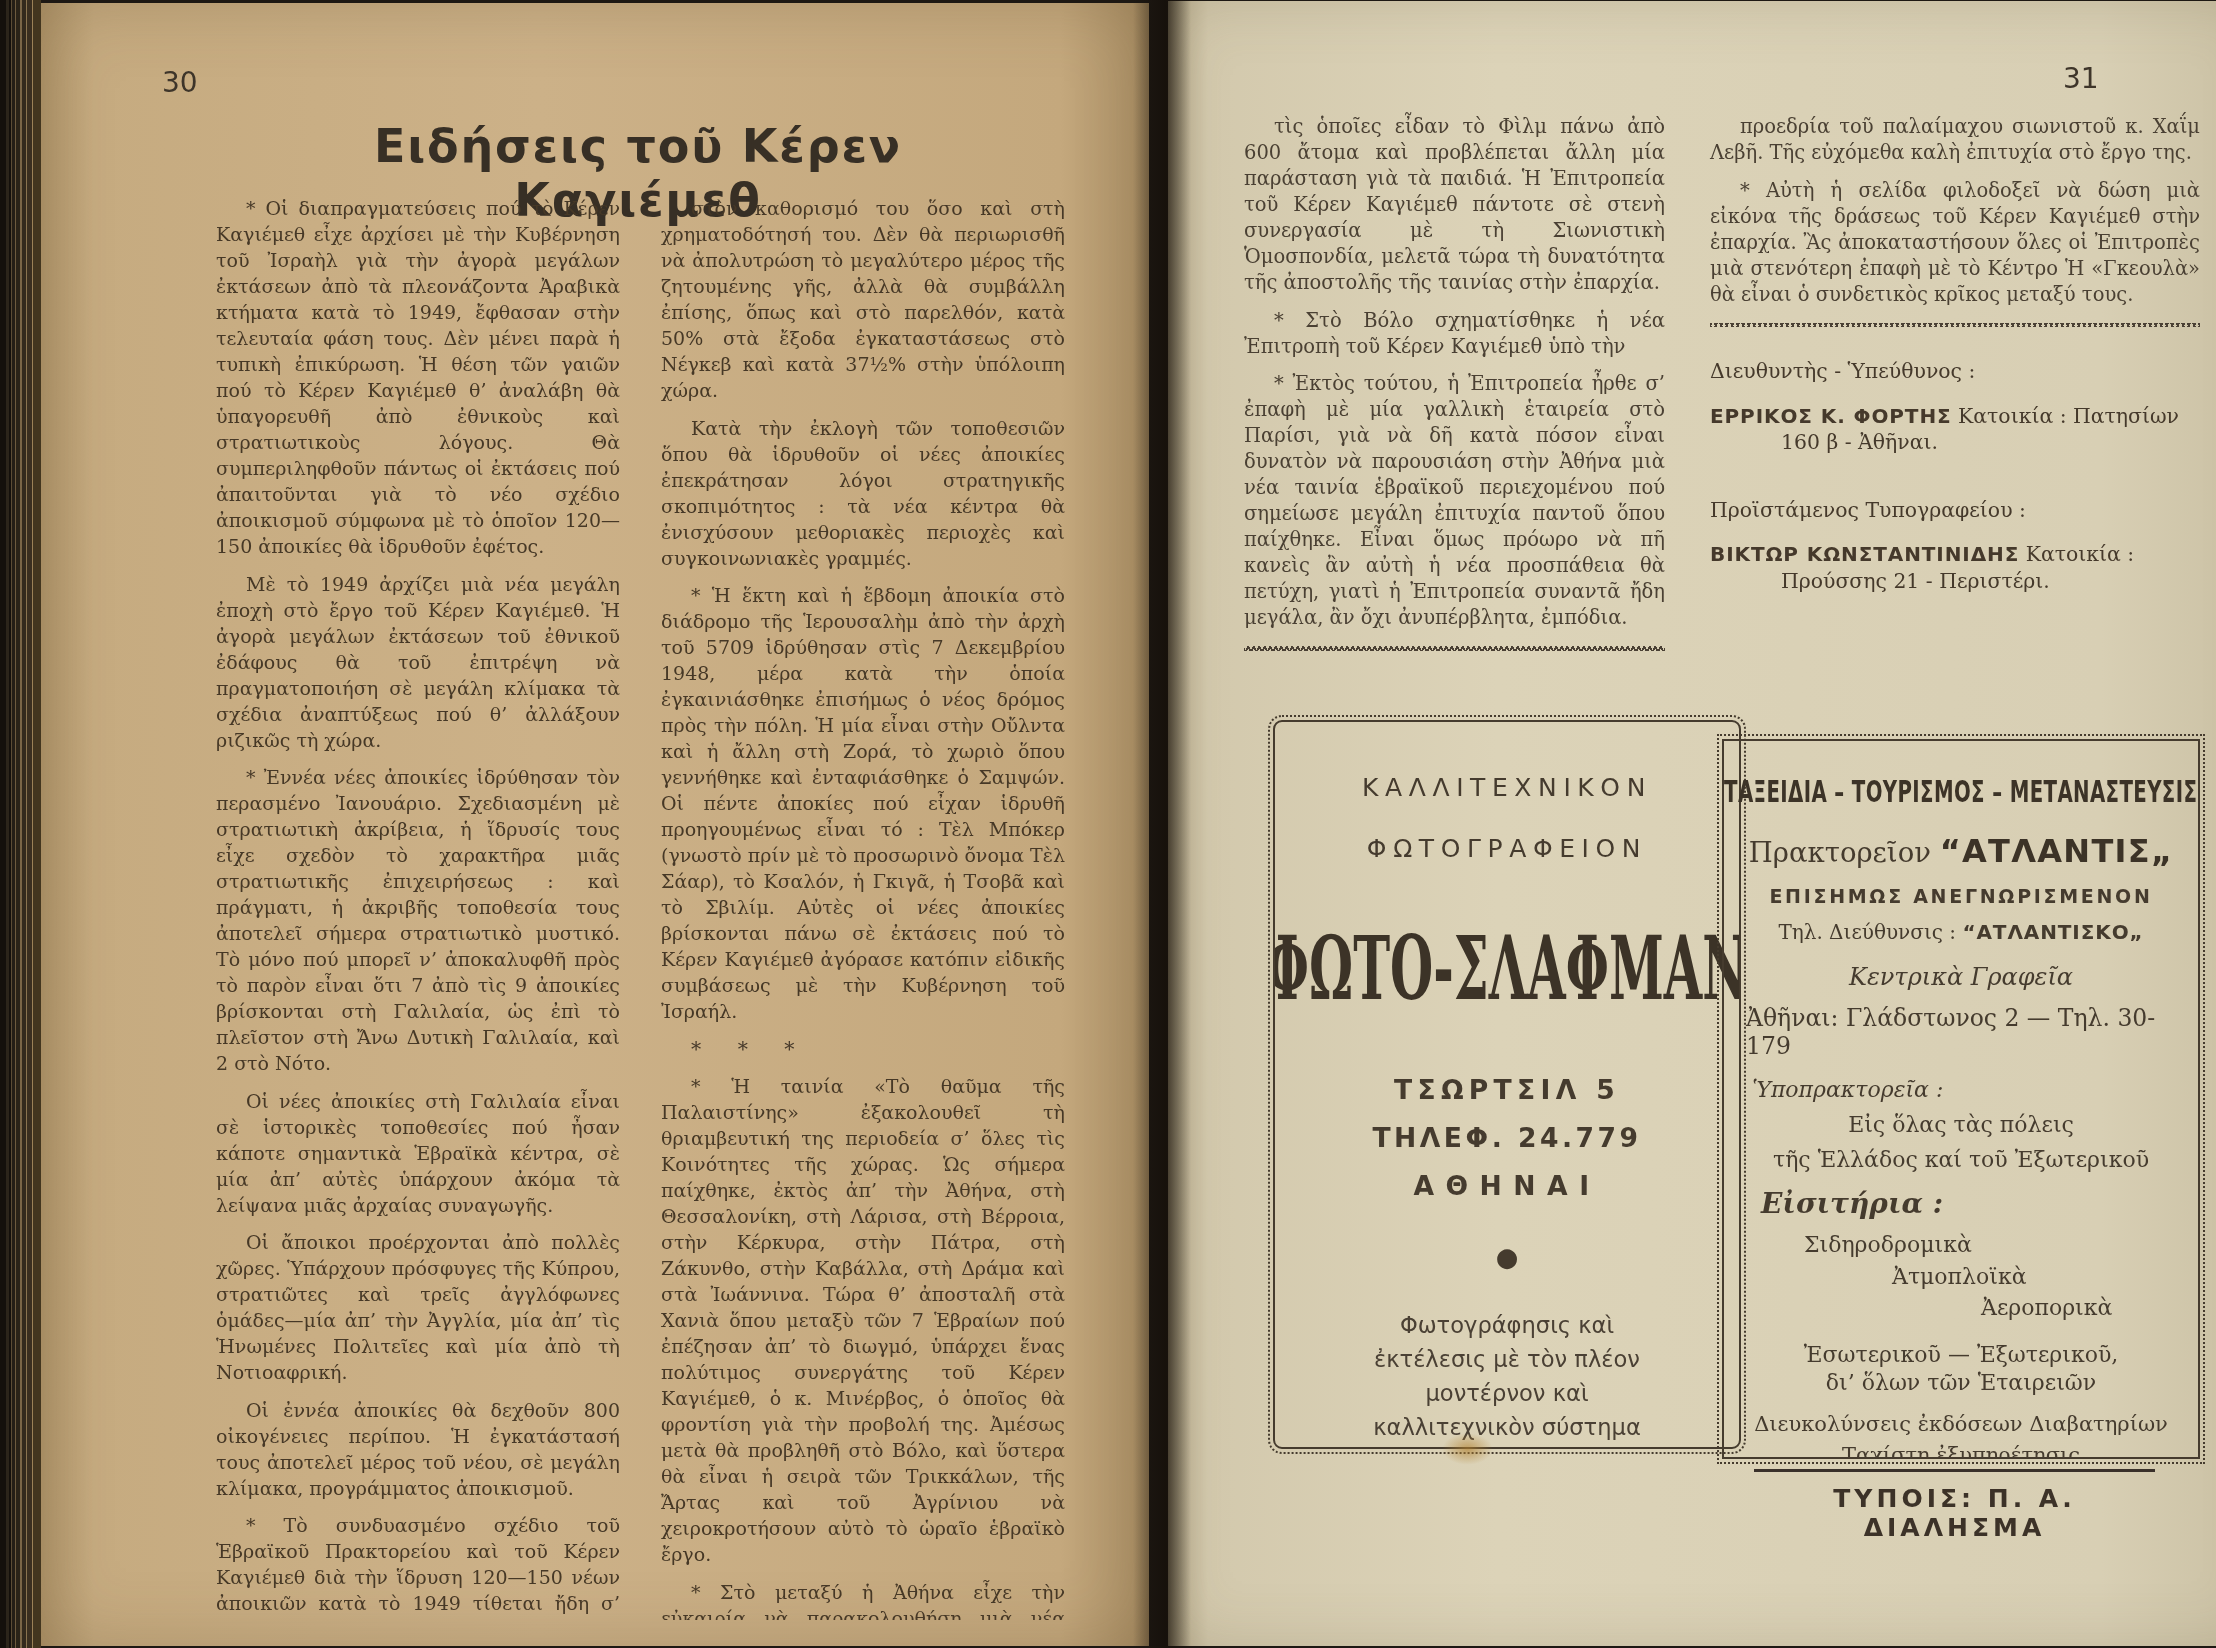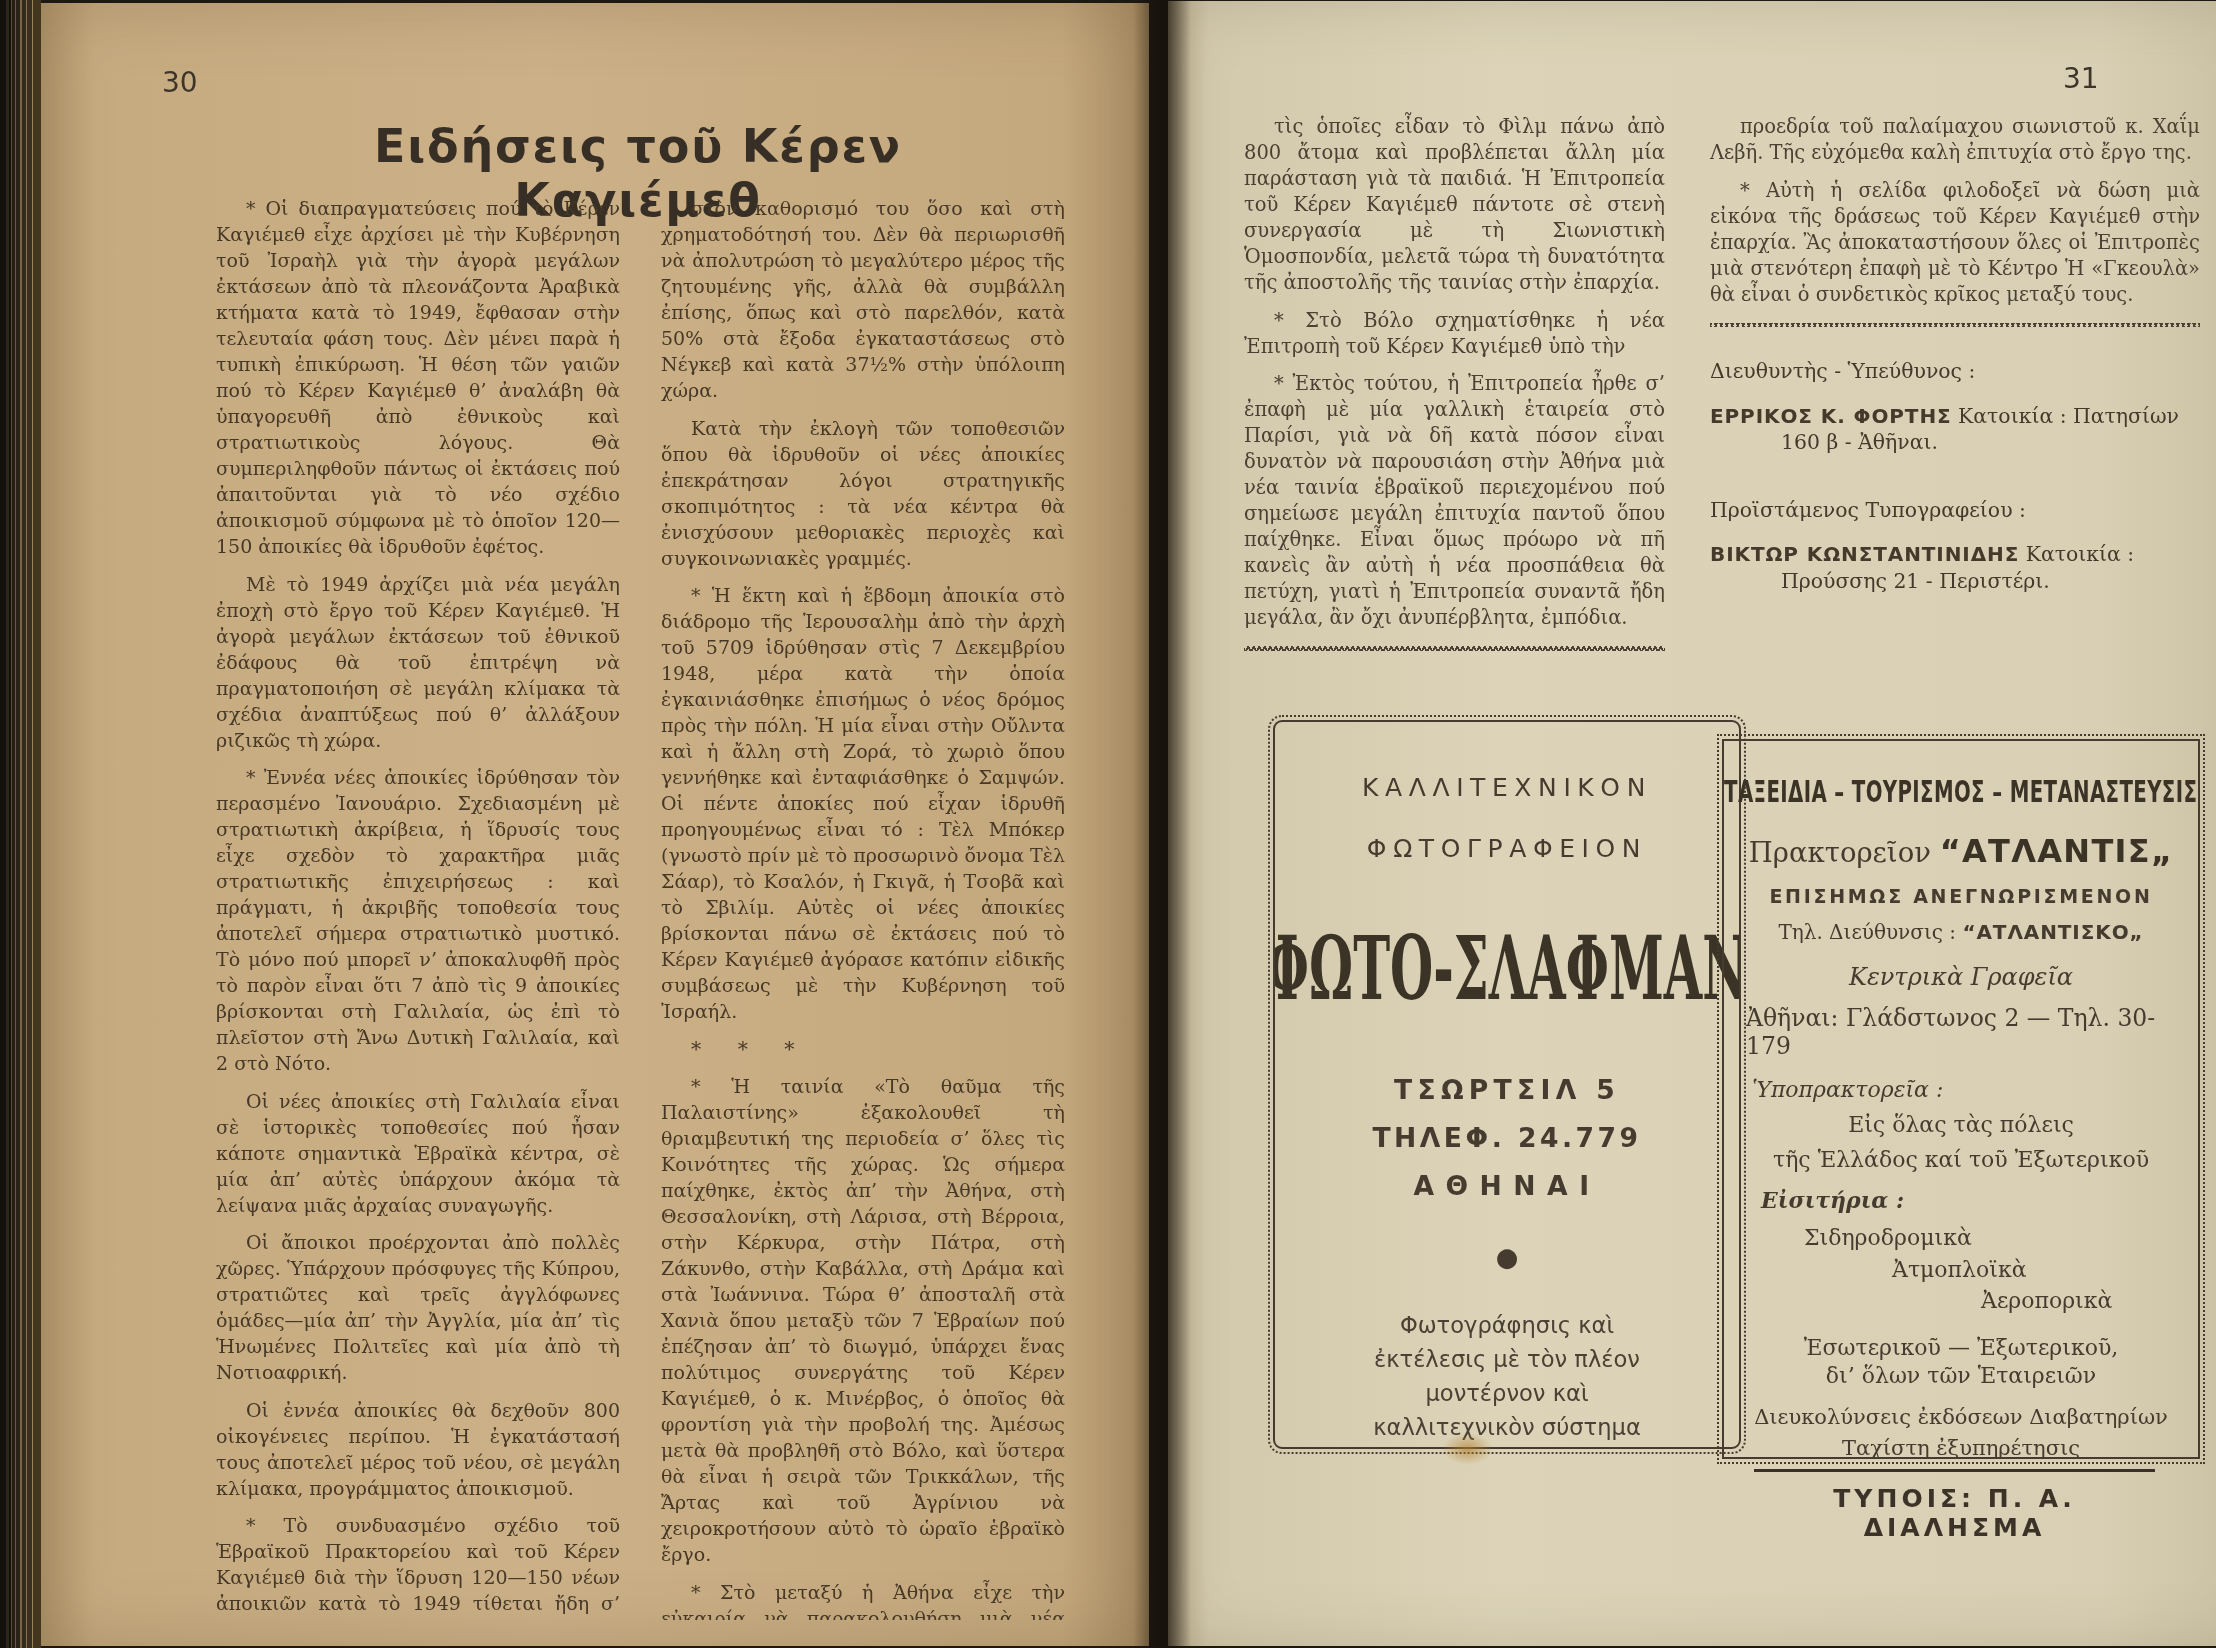--- a/index.html
+++ b/index.html
@@ -76,21 +76,21 @@
   .ad-atl .agency { margin-top:27.5px; white-space:nowrap; }
   .ad-atl .agency .pfx { font-size:27.5px; }
   .ad-atl .agency .nm { font-family:"DejaVu Sans", sans-serif; font-weight:bold; font-size:32px; letter-spacing:1.3px; color:#3c3327; }
   .ad-atl .official { margin-top:15px; font-family:"DejaVu Sans", sans-serif; font-weight:bold; font-size:19px; letter-spacing:2.7px; }
   .ad-atl .tel { margin-top:13.3px; font-size:20px; }
   .ad-atl .tel .nm { font-family:"DejaVu Sans", sans-serif; font-weight:bold; font-size:20px; letter-spacing:0.9px; }
   .ad-atl .central { margin-top:19.5px; font-style:italic; font-size:24px; }
   .ad-atl .addr { margin-top:12.4px; font-size:23.5px; }
   .ad-atl .sublabel { margin-top:17.7px; align-self:flex-start; padding-left:6.2px; font-style:italic; font-size:22px; }
   .ad-atl .subline { margin-top:9.8px; font-size:22px; }
-  .ad-atl .tickets { margin-top:15px; align-self:flex-start; padding-left:15px; font-style:italic; font-weight:bold; font-size:22px; }
+  .ad-atl .tickets { margin-top:15px; align-self:flex-start; padding-left:15px; font-style:italic; font-weight:bold; font-size:28px; }
   .ad-atl .types { align-self:stretch; margin-top:6.2px; }
   .ad-atl .types p { font-size:22px; margin:6.2px 0; text-indent:0; text-align:left; }
   .ad-atl .types p:nth-child(1){ padding-left:58px; }
   .ad-atl .types p:nth-child(2){ padding-left:146px; }
   .ad-atl .types p:nth-child(3){ padding-left:235px; }
   .ad-atl .scope1 { margin-top:16px; font-size:22px; }
   .ad-atl .scope2 { margin-top:2.7px;  font-size:22px; }
   .ad-atl .pass { margin-top:17.7px; font-size:21px; }
   .ad-atl .svc  { margin-top:7px; font-size:21px; }
 
@@ -138,21 +138,21 @@
     <div>
         <p class="para">* Ἡ ταινία «Τὸ θαῦμα τῆς Παλαιστίνης» ἐξακολουθεῖ τὴ θριαμβευτική της περιοδεία σ’ ὅλες τὶς Κοινότητες τῆς χώρας. Ὡς σήμερα παίχθηκε, ἐκτὸς ἀπ’ τὴν Ἀθήνα, στὴ Θεσσαλονίκη, στὴ Λάρισα, στὴ Βέρροια, στὴν Κέρκυρα, στὴν Πάτρα, στὴ Ζάκυνθο, στὴν Καβάλλα, στὴ Δράμα καὶ στὰ Ἰωάννινα. Τώρα θ’ ἀποσταλῆ στὰ Χανιὰ ὅπου μεταξὺ τῶν 7 Ἑβραίων πού ἐπέζησαν ἀπ’ τὸ διωγμό, ὑπάρχει ἕνας πολύτιμος συνεργάτης τοῦ Κέρεν Καγιέμεθ, ὁ κ. Μινέρβος, ὁ ὁποῖος θὰ φροντίση γιὰ τὴν προβολή της. Ἀμέσως μετὰ θὰ προβληθῆ στὸ Βόλο, καὶ ὕστερα θὰ εἶναι ἡ σειρὰ τῶν Τρικκάλων, τῆς Ἄρτας καὶ τοῦ Ἀγρίνιου νὰ χειροκροτήσουν αὐτὸ τὸ ὡραῖο ἑβραϊκὸ ἔργο.</p>
         <p class="para">* Στὸ μεταξύ ἡ Ἀθήνα εἶχε τὴν εὐκαιρία νὰ παρακολουθήση μιὰ νέα ταινία, ἢ μᾶλλον δύο σύντομα «ἐπίκαιρα». «Τὸ Ἰσραὴλ ἀναγεννᾶται» καὶ «Τὸ Ἰσραὴλ ἐν δράσει» πού ἀποτελοῦν τὰ πρῶτα δύο ἀπὸ τὰ μηνιαῖα «ζουρνὰλ» πού ὑπὸ τὸ γενικὸ τίτλο «Τὸ Ἰσραὴλ σήμερα» παράγει ἡ «Παλεστάϊν Φίλμ». Αὐτὴ τὴ φορὰ ἡ προβολὴ ἔγινε σὲ συνεργασία μὲ τὴ Σιωνιστικὴ Ὁμοσπονδία, στὴ «Στέγη τοῦ Κοριτσιοῦ» στὶς 20 Μαρτίου ἔγιναν πέντε παραστάσεις κατὰ</p>
       </div>
   </div>
 
   <div class="pageno" style="left:2063px;top:62px;">31</div>
 
   <div class="col-flow col-r1">
     <div>
-        <p class="para">τὶς ὁποῖες εἶδαν τὸ Φὶλμ πάνω ἀπὸ 800 ἄτομα καὶ προβλέπεται ἄλλη μία παράσταση γιὰ τὰ παιδιά. Ἡ Ἐπιτροπεία τοῦ Κέρεν Καγιέμεθ πάντοτε σὲ στενὴ συνεργασία μὲ τὴ Σιωνιστικὴ Ὁμοσπονδία, μελετᾶ τώρα τὴ δυνατότητα τῆς ἀποστολῆς τῆς ταινίας στὴν ἐπαρχία.</p>
+        <p class="para">τὶς ὁποῖες εἶδαν τὸ Φὶλμ πάνω ἀπὸ 600 ἄτομα καὶ προβλέπεται ἄλλη μία παράσταση γιὰ τὰ παιδιά. Ἡ Ἐπιτροπεία τοῦ Κέρεν Καγιέμεθ πάντοτε σὲ στενὴ συνεργασία μὲ τὴ Σιωνιστικὴ Ὁμοσπονδία, μελετᾶ τώρα τὴ δυνατότητα τῆς ἀποστολῆς τῆς ταινίας στὴν ἐπαρχία.</p>
         <p class="para">* Στὸ Βόλο σχηματίσθηκε ἡ νέα Ἐπιτροπὴ τοῦ Κέρεν Καγιέμεθ ὑπὸ τὴν</p>
         <p class="para">* Ἐκτὸς τούτου, ἡ Ἐπιτροπεία ἦρθε σ’ ἐπαφὴ μὲ μία γαλλικὴ ἑταιρεία στὸ Παρίσι, γιὰ νὰ δῆ κατὰ πόσον εἶναι δυνατὸν νὰ παρουσιάση στὴν Ἀθήνα μιὰ νέα ταινία ἑβραϊκοῦ περιεχομένου πού σημείωσε μεγάλη ἐπιτυχία παντοῦ ὅπου παίχθηκε. Εἶναι ὅμως πρόωρο νὰ πῆ κανεὶς ἂν αὐτὴ ἡ νέα προσπάθεια θὰ πετύχη, γιατὶ ἡ Ἐπιτροπεία συναντᾶ ἤδη μεγάλα, ἂν ὄχι ἀνυπέρβλητα, ἐμπόδια.</p>
       </div>
     <div class="squiggle"></div>
   </div>
 
   <div class="col-flow col-r2">
     <div>
         <p class="para">προεδρία τοῦ παλαίμαχου σιωνιστοῦ κ. Χαΐμ Λεβῆ. Τῆς εὐχόμεθα καλὴ ἐπιτυχία στὸ ἔργο της.</p>
         <p class="para">* Αὐτὴ ἡ σελίδα φιλοδοξεῖ νὰ δώση μιὰ εἰκόνα τῆς δράσεως τοῦ Κέρεν Καγιέμεθ στὴν ἐπαρχία. Ἂς ἀποκαταστήσουν ὅλες οἱ Ἐπιτροπὲς μιὰ στενότερη ἐπαφὴ μὲ τὸ Κέντρο Ἡ «Γκεουλὰ» θὰ εἶναι ὁ συνδετικὸς κρῖκος μεταξύ τους.</p>

